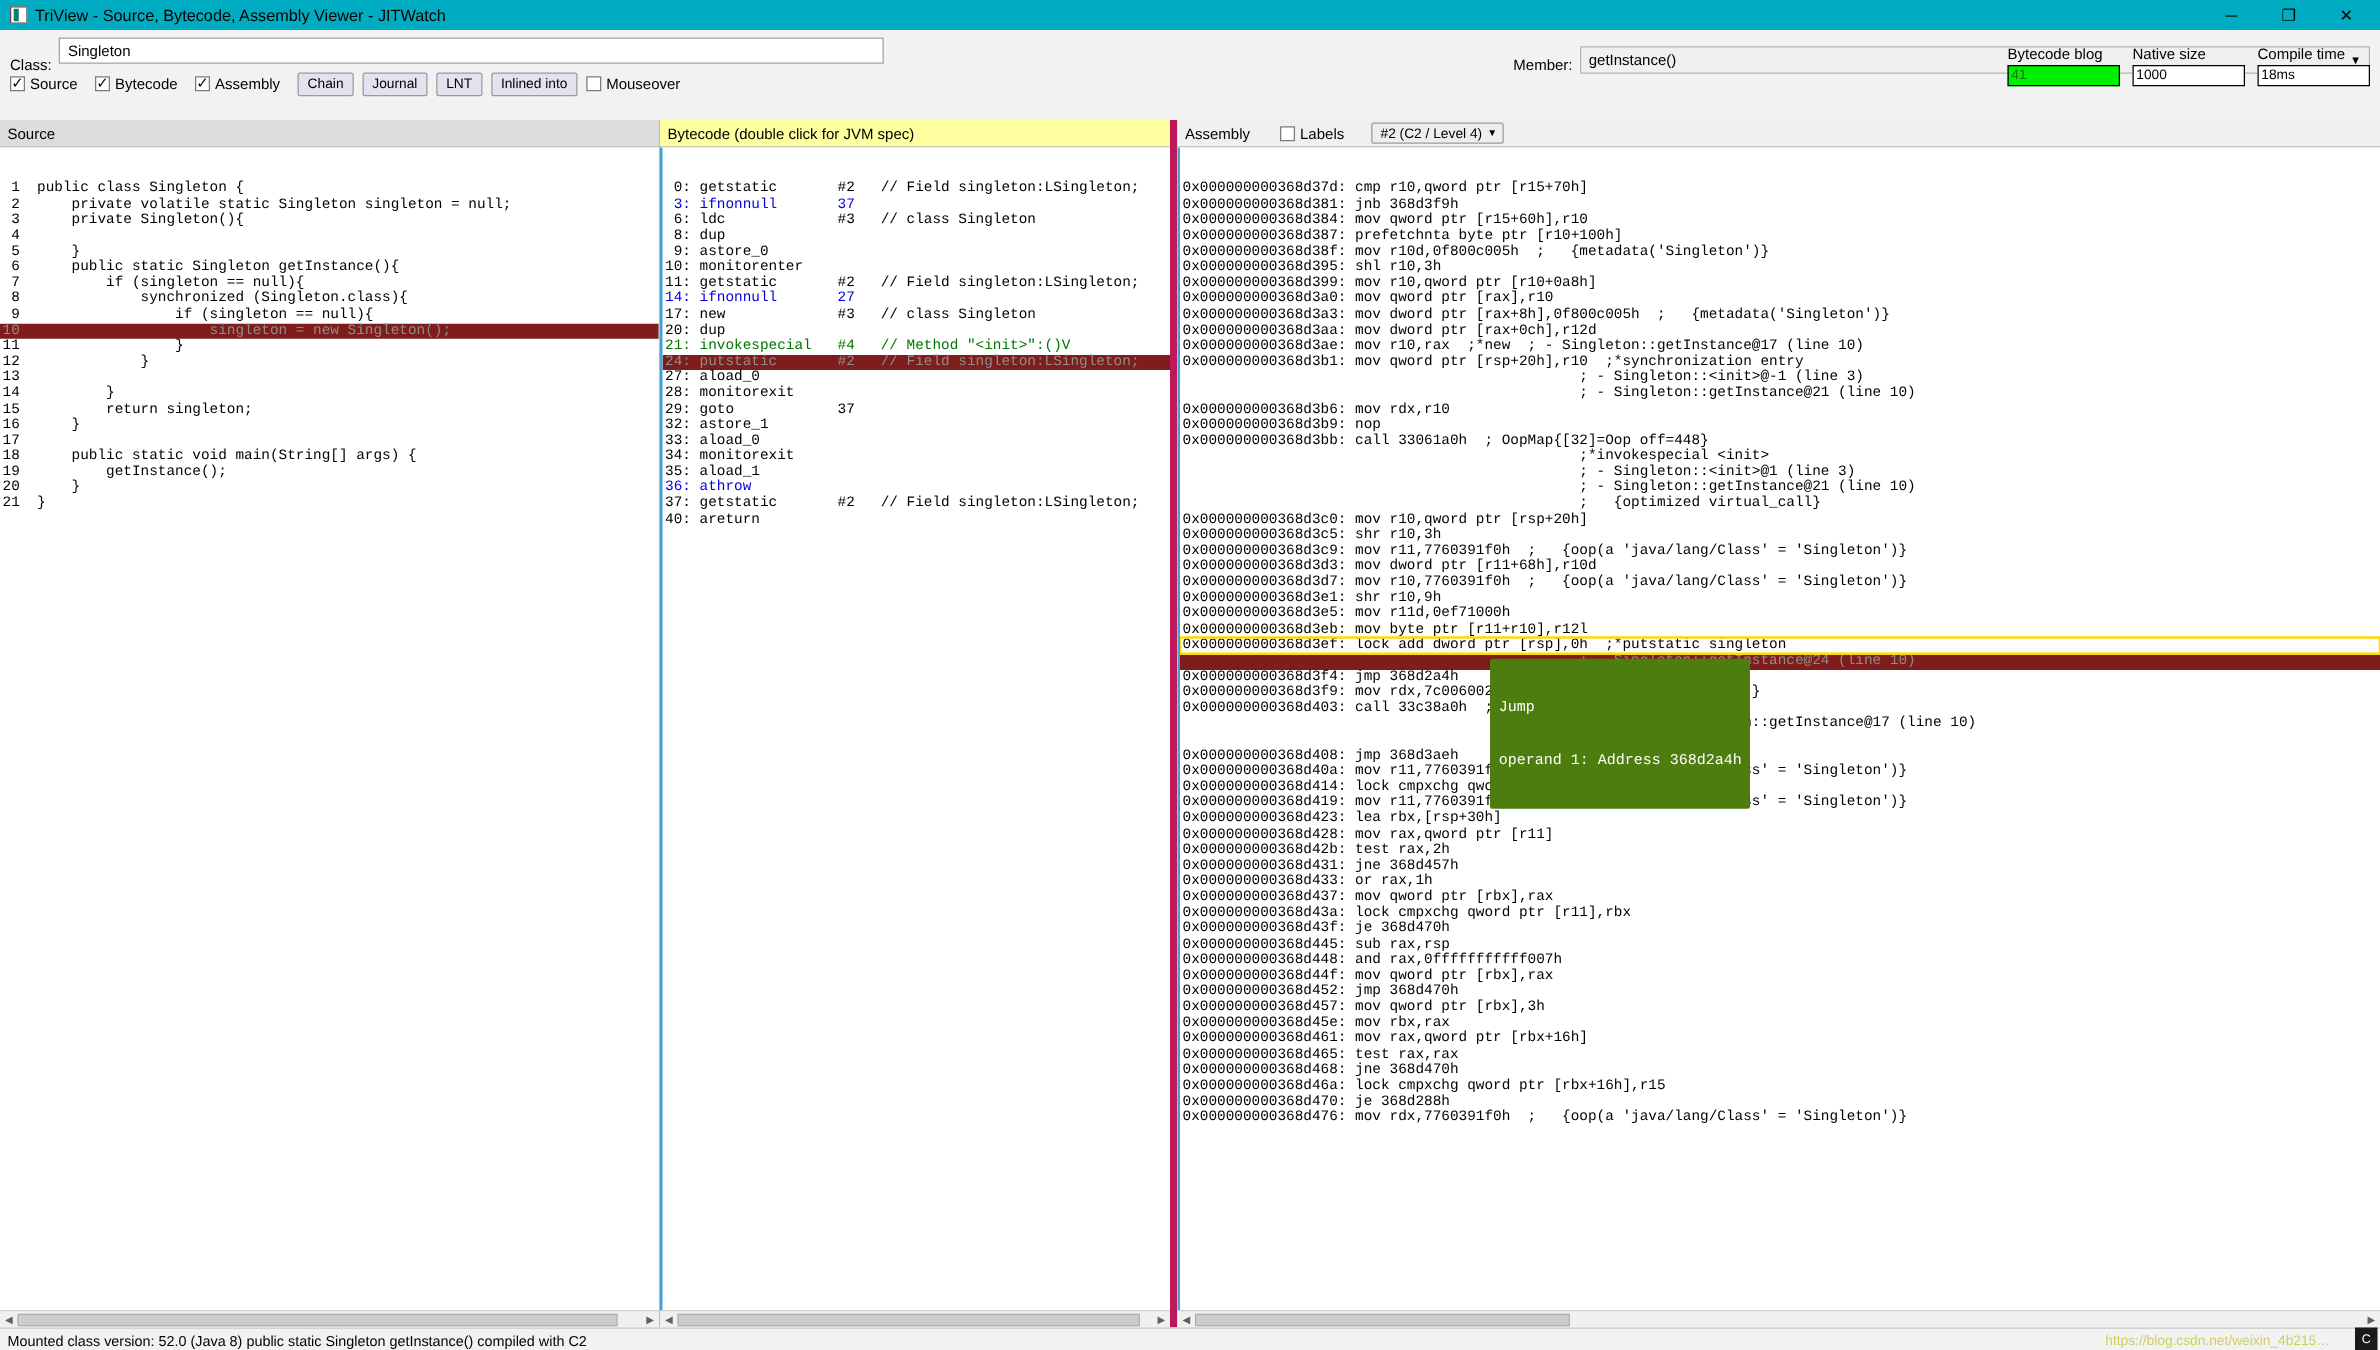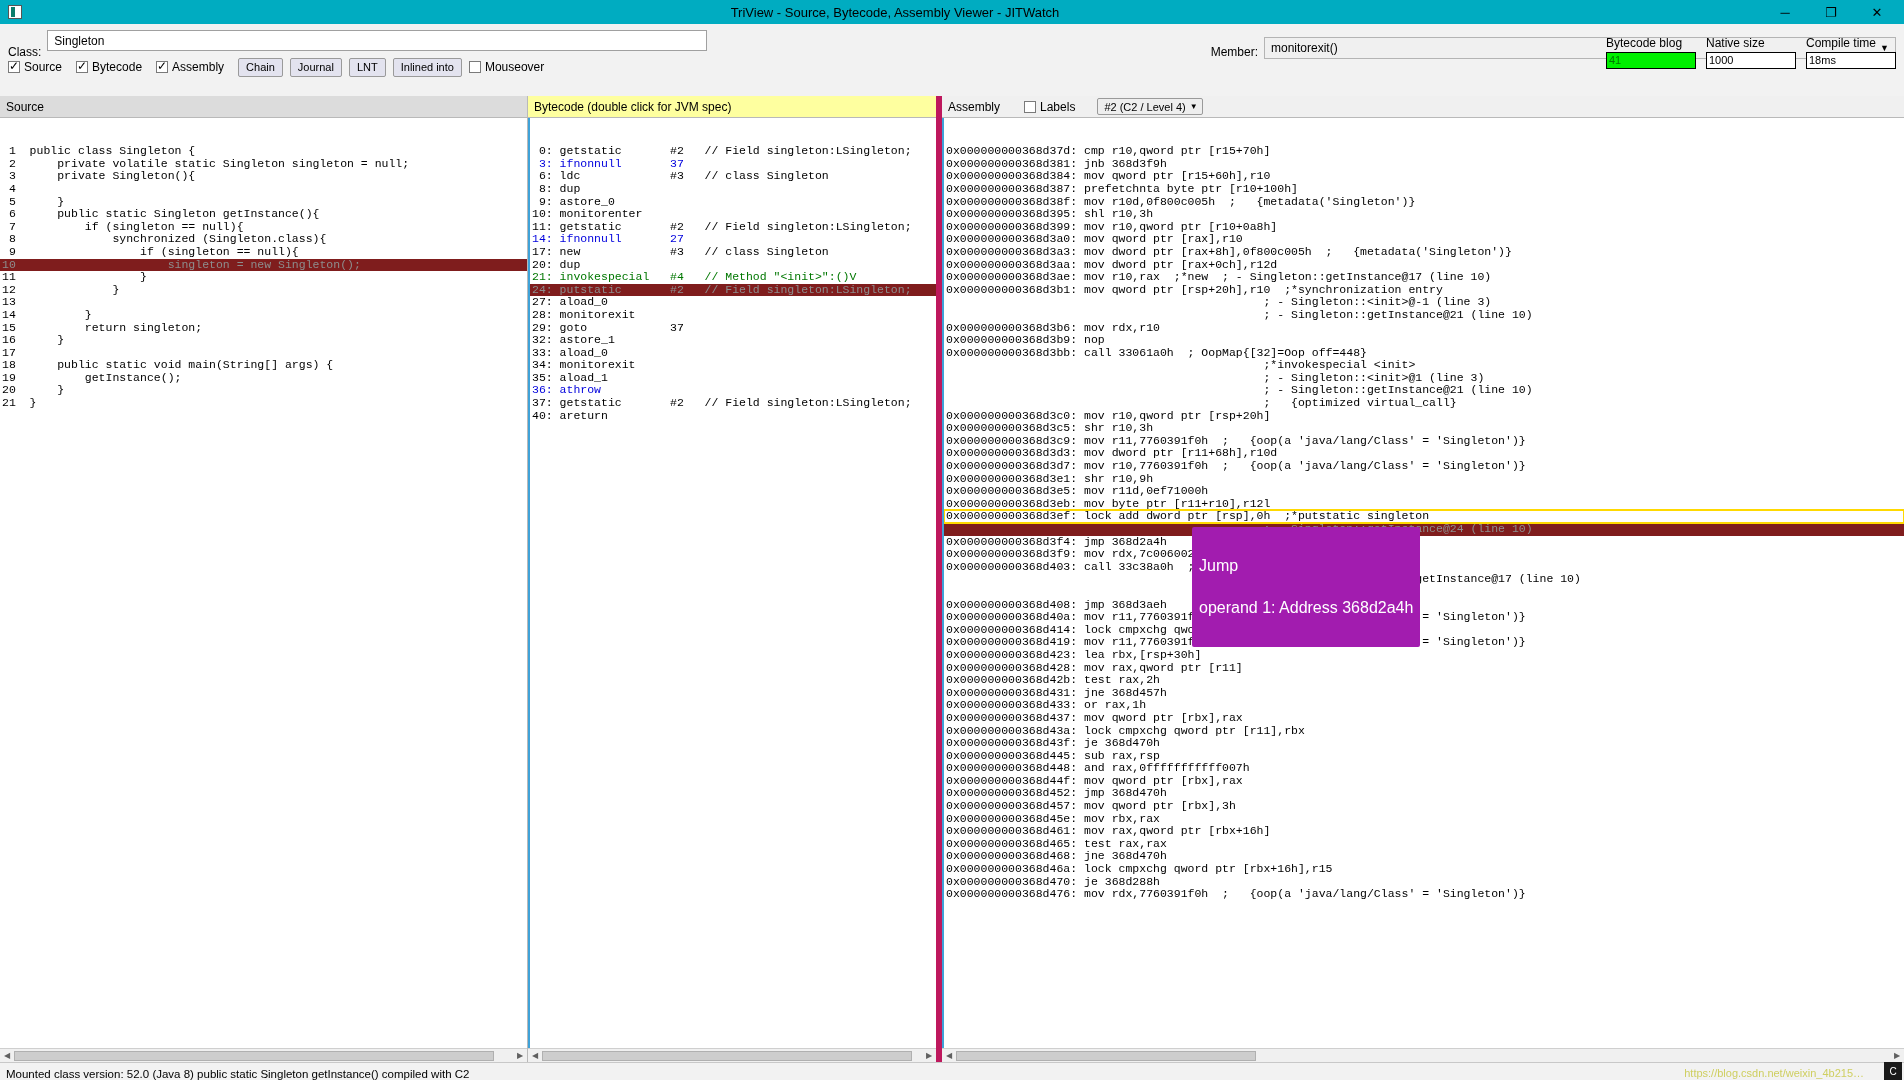--- a/index.html
+++ b/index.html
@@ -7,21 +7,21 @@
   body {
     width:1904px; height:1080px;
     font-family:"Liberation Sans", sans-serif;
     font-size:12px;
     background:#f2f2f2;
     overflow:hidden;
     color:#000;
   }
   .titlebar {
     height:24px; background:#00acc1; display:flex; align-items:center;
-    padding:0 4px; color:#000;text-align:center;
+    padding:0 4px; color:#000;
   }
   .titlebar .app-icon {
     width:14px; height:14px; margin:0 6px 0 4px;
     background:#fff; border:1px solid #555; position:relative; flex:none;
   }
   .titlebar .app-icon::after{
     content:""; position:absolute; left:2px; top:1px; width:4px; height:10px; background:#0a7d6b;
   }
   .titlebar .title { font-size:13px; flex:1; }
   .win-btns { display:flex; height:24px; }
@@ -125,22 +125,22 @@
   .watermark {
     position:absolute; right:40px; bottom:1px; font-size:11px; color:#cfcf60;
     font-family:"Liberation Sans", sans-serif;
   }
   .wm-badge {
     position:absolute; right:2px; bottom:0px; width:18px; height:18px;
     background:#1a1a1a; color:#fff; font-size:10px; display:flex;
     align-items:center; justify-content:center;
   }
   .tooltip {
-    position:absolute; background:#a21caf; color:#fff; font-size:16px;
-    font-family:Liberation Sans, sans-serif; padding:4px 7px; line-height:14px;
+    position:absolute; background:#4d7c0f; color:#fff; font-size:12px;
+    font-family:Liberation Mono, monospace; padding:4px 7px; line-height:14px;
     border-radius:2px; z-index:30; white-space:pre;
   }
 </style>
 </head>
 <body>
 
 <div class="titlebar">
   <div class="app-icon"></div>
   <div class="title">TriView - Source, Bytecode, Assembly Viewer - JITWatch</div>
   <div class="win-btns">
@@ -150,21 +150,21 @@
   </div>
 </div>
 
 <div class="toolbar">
   <div class="row1">
     <span class="lbl">Class:</span>
     <div class="classfield">Singleton</div>
     <div class="memberbox">
       <span class="lbl">Member:</span>
       <div class="combo">
-        <span>monitorexit()</span>
+        <span>getInstance()</span>
         <span class="arrow">▼</span>
       </div>
     </div>
   </div>
 
   <div class="row2">
     <div class="chk on">
       <span class="box"></span>
       <span>Source</span>
     </div>

